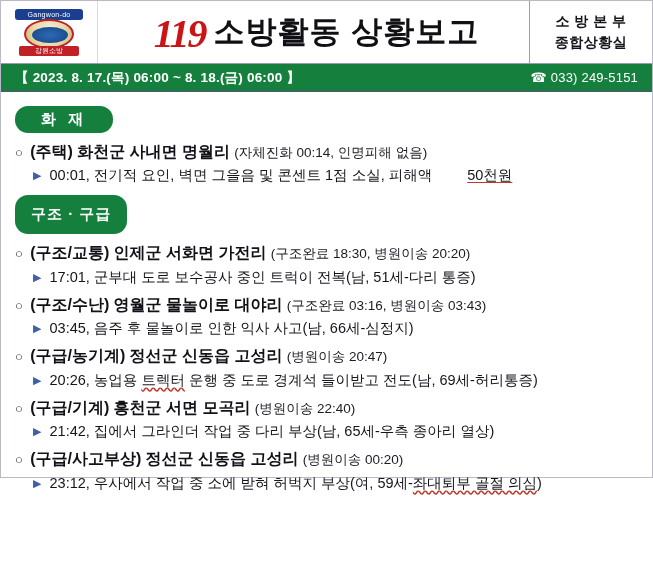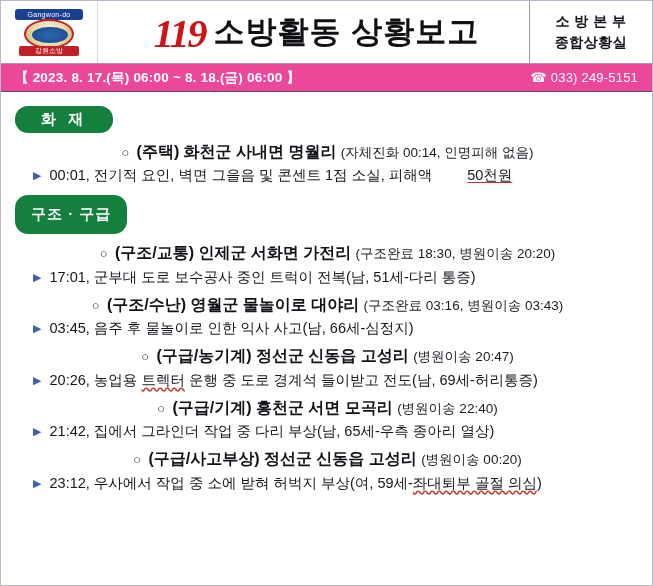--- a/index.html
+++ b/index.html
@@ -9,21 +9,21 @@
   body {
     width: 653px;
     height: 586px;
     background: #ffffff;
     font-family: "Liberation Sans", sans-serif;
     overflow: hidden;
   }
   .page {
     position: relative;
     width: 653px;
-    height: 586px;
+    height: 478px;
     box-sizing: border-box;
     border: 1px solid #b9b9c9;
     background: #ffffff;
   }
   
   .header {
     display: flex;
     align-items: stretch;
     height: 62px;
     border-bottom: 1px solid #9a9ab0;
@@ -127,21 +127,21 @@
   }
   .hq-cell div {
     font-size: 14px;
     font-weight: bold;
     color: #15151c;
     letter-spacing: .5px;
   }
   
   .datebar {
     height: 27px;
-    background: #ec4899;
+    background: #15803d;
     display: flex;
     align-items: center;
     justify-content: space-between;
     padding: 0 14px;
     color: #ffffff;
     border-bottom: 1px solid #5a4f73;
   }
   .datebar .range {
     font-size: 13.5px;
     font-weight: bold;
@@ -173,21 +173,20 @@
   }
   .section {
     margin-bottom: 9px;
   }
   .evt {
     margin: 0 0 2px 0;
     font-size: 15.5px;
     color: #111118;
     white-space: nowrap;
     line-height: 1.45;
-    text-align: center;
   }
   .evt .bullet {
     font-size: 13px;
     color: #111118;
     margin-right: 3px;
   }
   .evt .head {
     font-weight: bold;
     font-size: 16px;
   }

